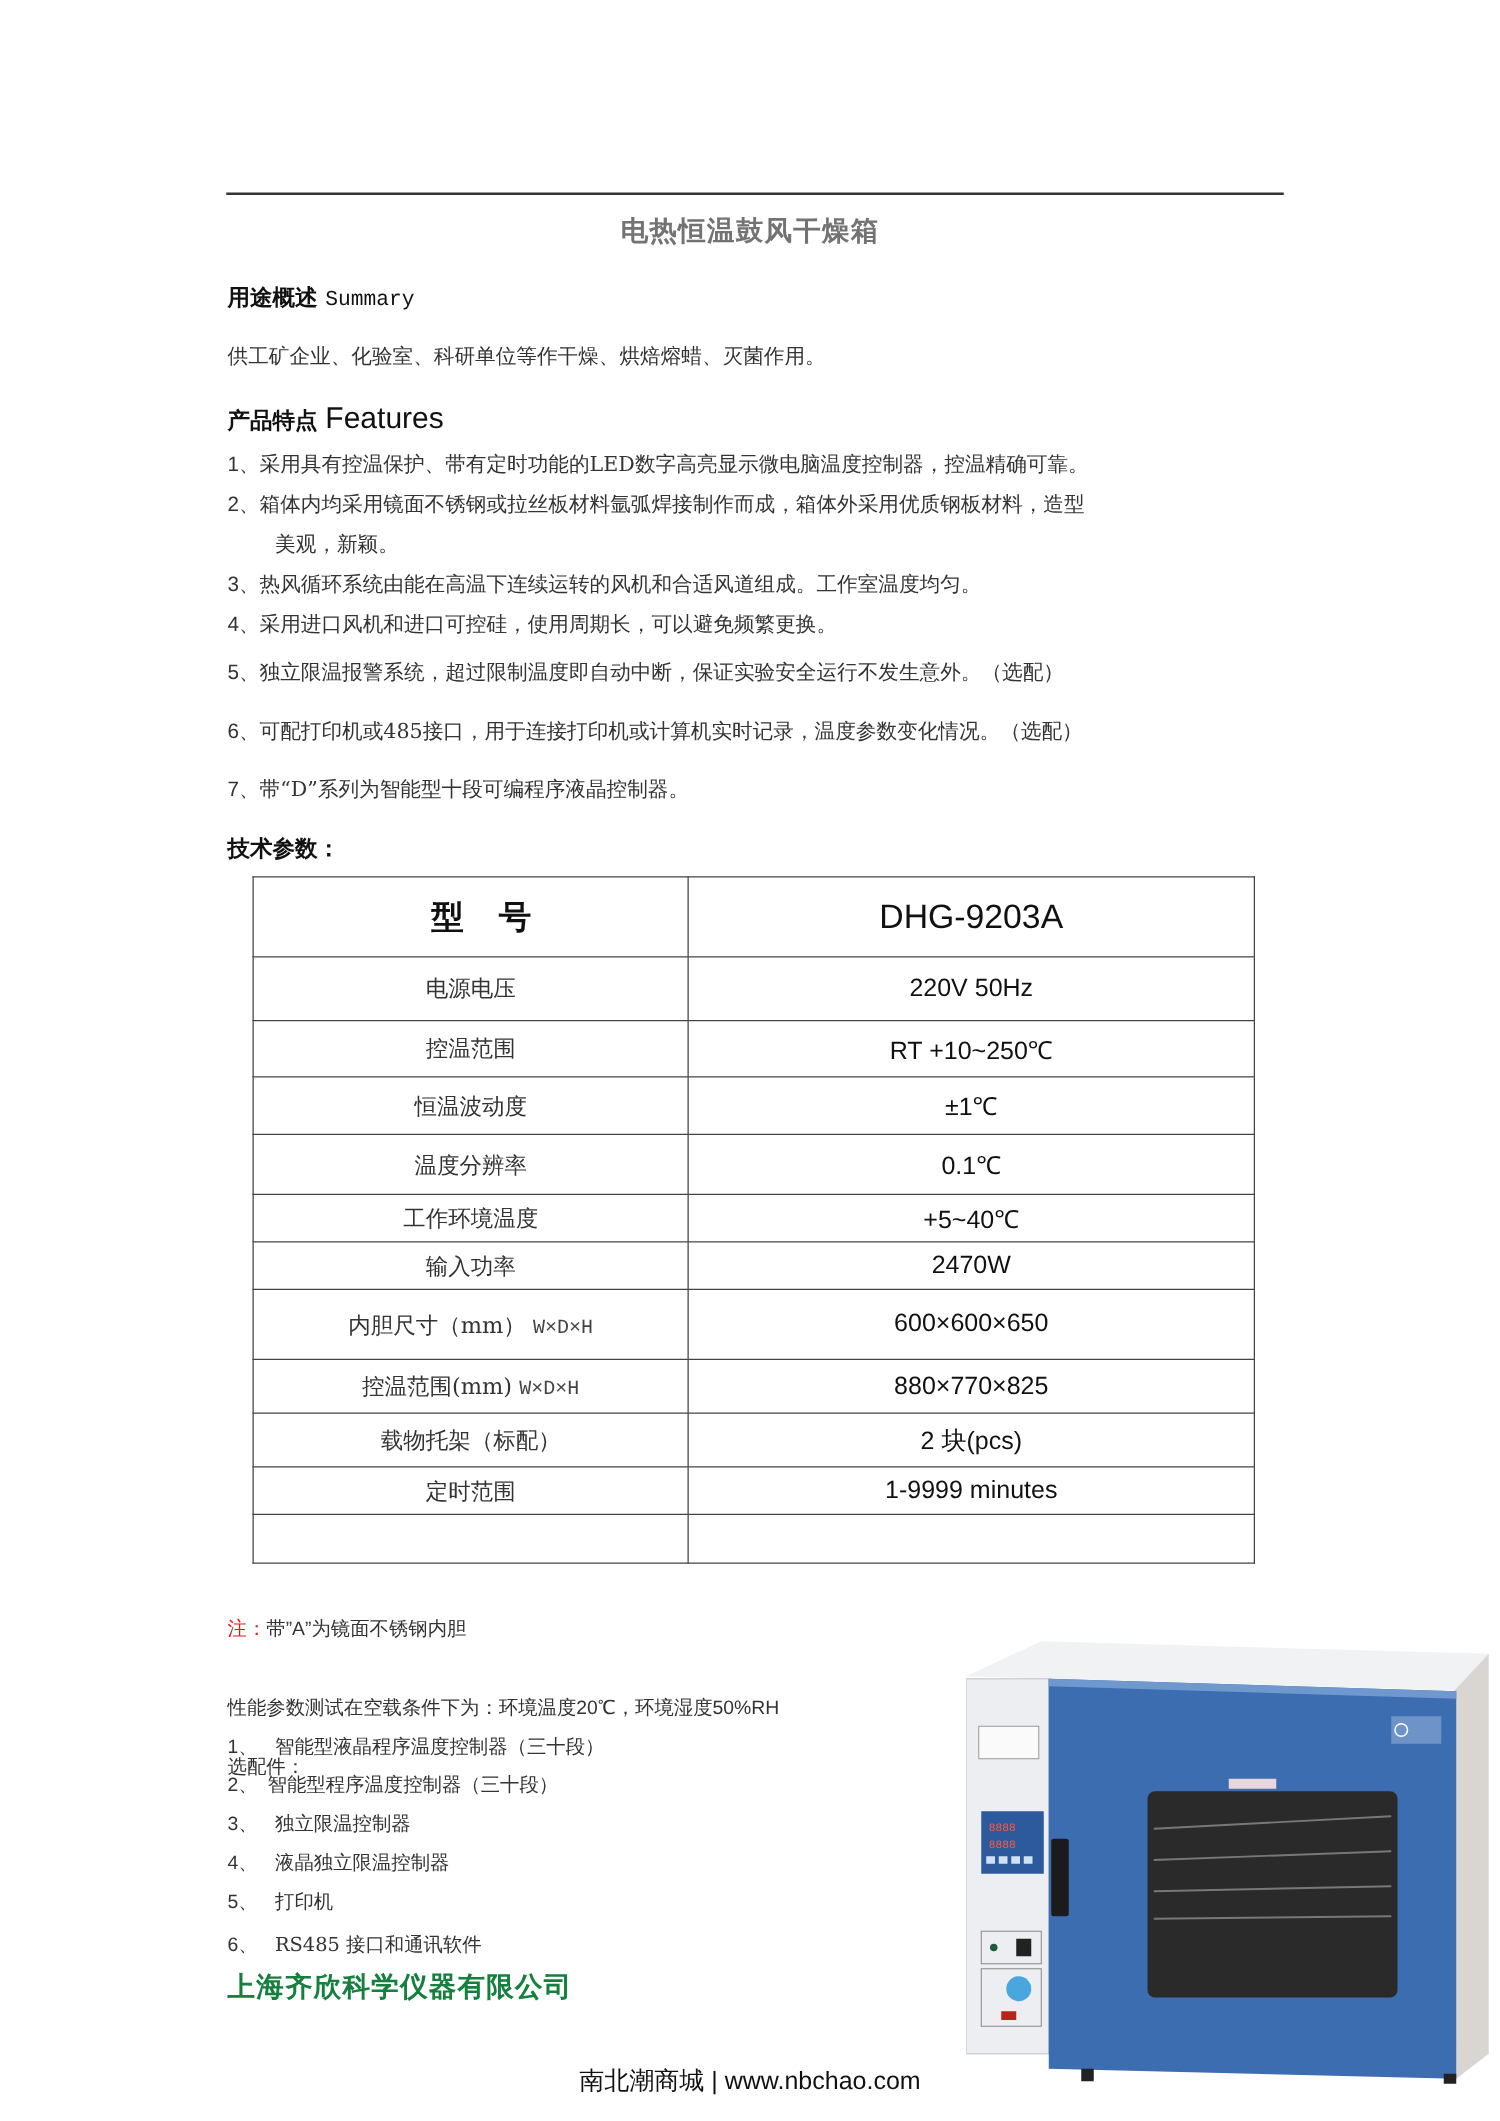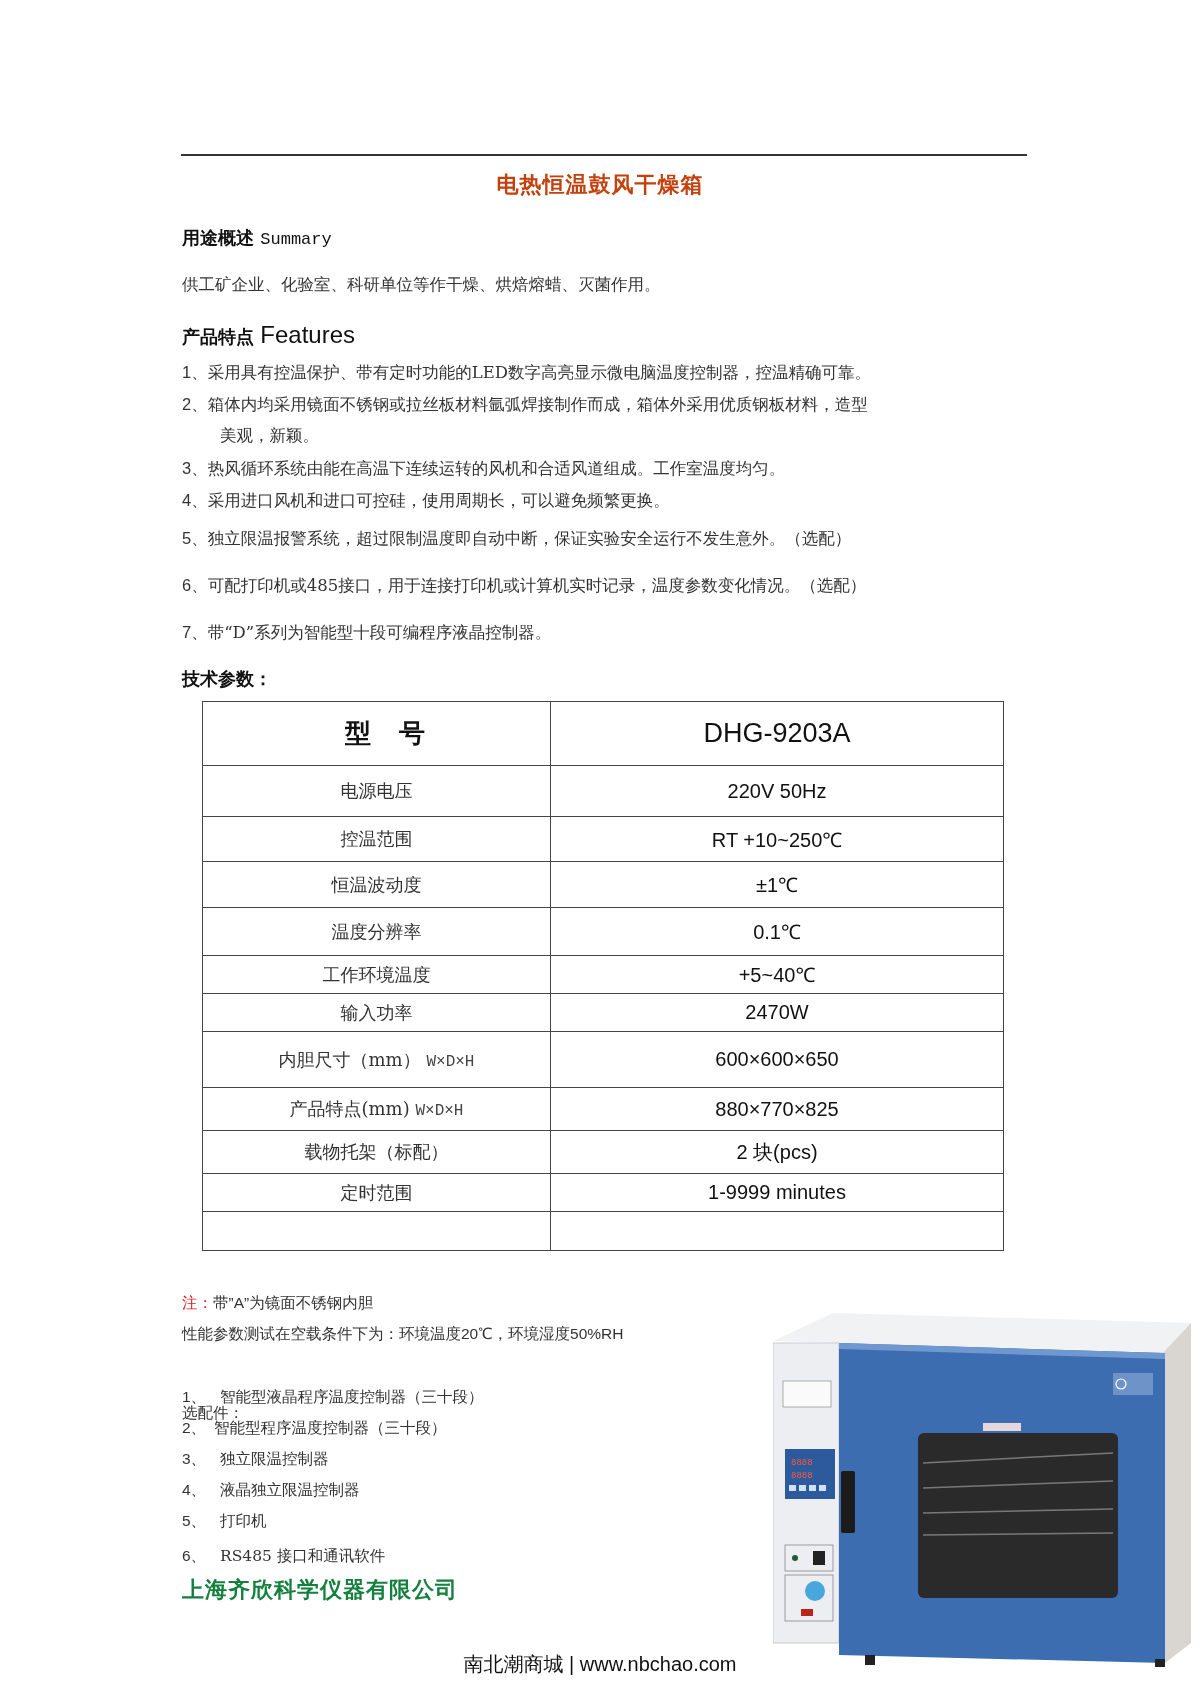--- a/index.html
+++ b/index.html
@@ -1,21 +1,21 @@
 <!DOCTYPE html>
 <html><head>
 <meta charset="utf-8">
 <style>
   html, body { margin: 0; padding: 0; background: #ffffff; }
   body { width: 1200px; height: 1697px; position: relative; overflow: hidden;
          font-family: "DejaVu Serif", "Liberation Serif", serif; color: #222; }
   .abs { position: absolute; }
   .rule { left: 181px; width: 846px; top: 154px; height: 0; border-top: 2px solid #333; }
   .title { left: 0; width: 1200px; top: 170px; text-align: center; font-size: 22px;
-           font-weight: bold; color: #c2410c; letter-spacing: 1px; }
+           font-weight: bold; color: #737373; letter-spacing: 1px; }
   .h2 { left: 182px; font-size: 18px; color: #111; font-weight: bold; }
   .h2 .en { font-weight: normal; font-family: "Liberation Mono", "DejaVu Sans Mono", monospace; font-size: 17px; }
   .h2 .en2 { font-weight: normal; font-family: "Liberation Sans", sans-serif; font-size: 24px; }
   .body-text { left: 182px; font-size: 16.5px; color: #333; white-space: nowrap; }
   .feat { left: 182px; width: 850px; font-size: 16.5px; color: #333; line-height: 32px; }
   .feat .num { font-family: "Liberation Sans", sans-serif; }
   .feat .cont { padding-left: 38px; }
   table.spec { position: absolute; left: 202px; top: 701px; width: 802px; border-collapse: collapse; }
   table.spec td { border: 1.5px solid #444; text-align: center; padding: 0; color: #222; }
   table.spec td.k { width: 302px; font-size: 18px; font-family: "DejaVu Serif", serif; color: #333; }
@@ -105,42 +105,42 @@
   </tr>
   <tr style="height:38px">
     <td class="k">输入功率</td>
     <td class="v">2470W</td>
   </tr>
   <tr style="height:56px">
     <td class="k"><span>内胆尺寸（mm）</span> <span class="mono">W×D×H</span></td>
     <td class="v">600×600×650</td>
   </tr>
   <tr style="height:43px">
-    <td class="k"><span>产品特点(mm)</span> <span class="mono">W×D×H</span></td>
+    <td class="k"><span>控温范围(mm)</span> <span class="mono">W×D×H</span></td>
     <td class="v">880×770×825</td>
   </tr>
   <tr style="height:43px">
     <td class="k">载物托架（标配）</td>
     <td class="v">2 块(pcs)</td>
   </tr>
   <tr style="height:38px">
     <td class="k">定时范围</td>
     <td class="v">1-9999 minutes</td>
   </tr>
   <tr style="height:39px">
     <td class="k"></td>
     <td class="v"></td>
   </tr>
 </tbody>
   </table>
 
 <div class="abs note" style="top:1293px">
   <span class="red">注：</span><span>带”A”为镜面不锈钢内胆</span>
 </div>
-<div class="abs note" style="top:1324px">性能参数测试在空载条件下为：环境温度20℃，环境湿度50%RH</div>
+<div class="abs note" style="top:1356px">性能参数测试在空载条件下为：环境温度20℃，环境湿度50%RH</div>
 <div class="abs opt" style="top:1403px">选配件：</div>
 
 <div class="abs opt" style="top:1387px"><span class="n">1、</span><span>智能型液晶程序温度控制器（三十段）</span></div>
 <div class="abs opt" style="top:1418px"><span class="n" style="width:32px">2、</span><span>智能型程序温度控制器（三十段）</span></div>
 <div class="abs opt" style="top:1449px"><span class="n">3、</span><span>独立限温控制器</span></div>
 <div class="abs opt" style="top:1480px"><span class="n">4、</span><span>液晶独立限温控制器</span></div>
 <div class="abs opt" style="top:1511px"><span class="n">5、</span><span>打印机</span></div>
 <div class="abs opt" style="top:1546px"><span class="n" style="width:38px">6、</span><span>RS485 接口和通讯软件</span></div>
 
 <div class="abs company">上海齐欣科学仪器有限公司</div>

